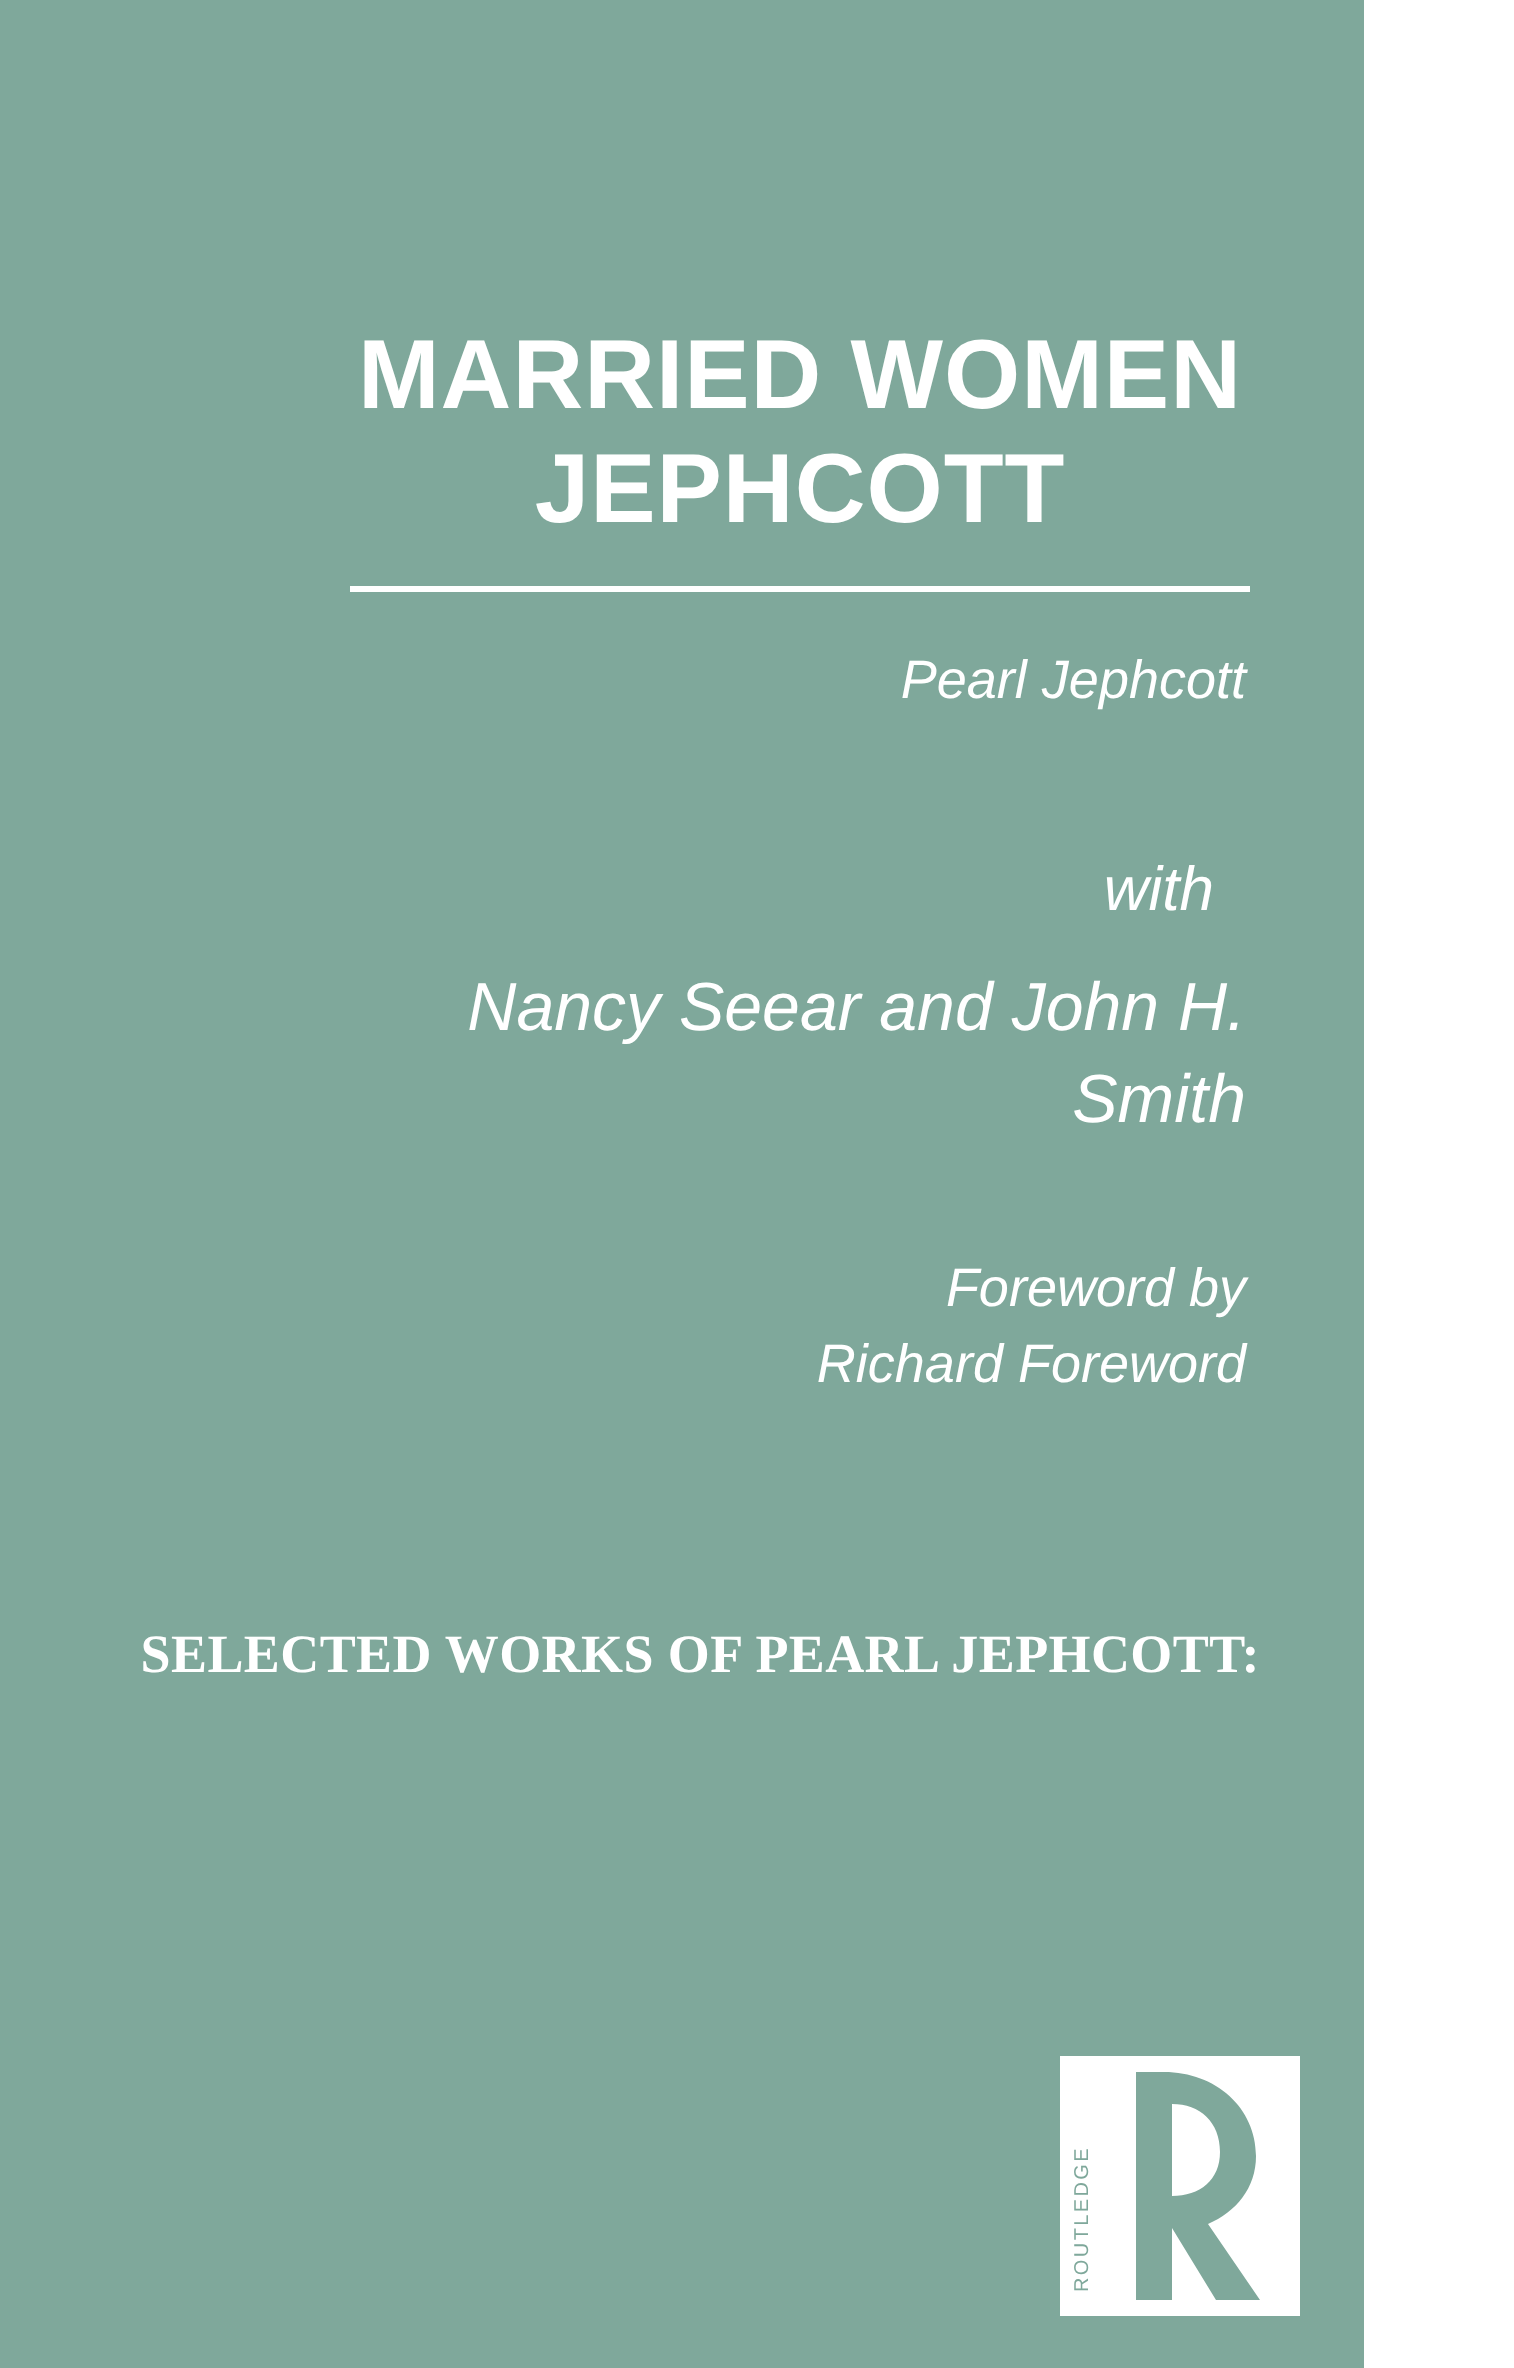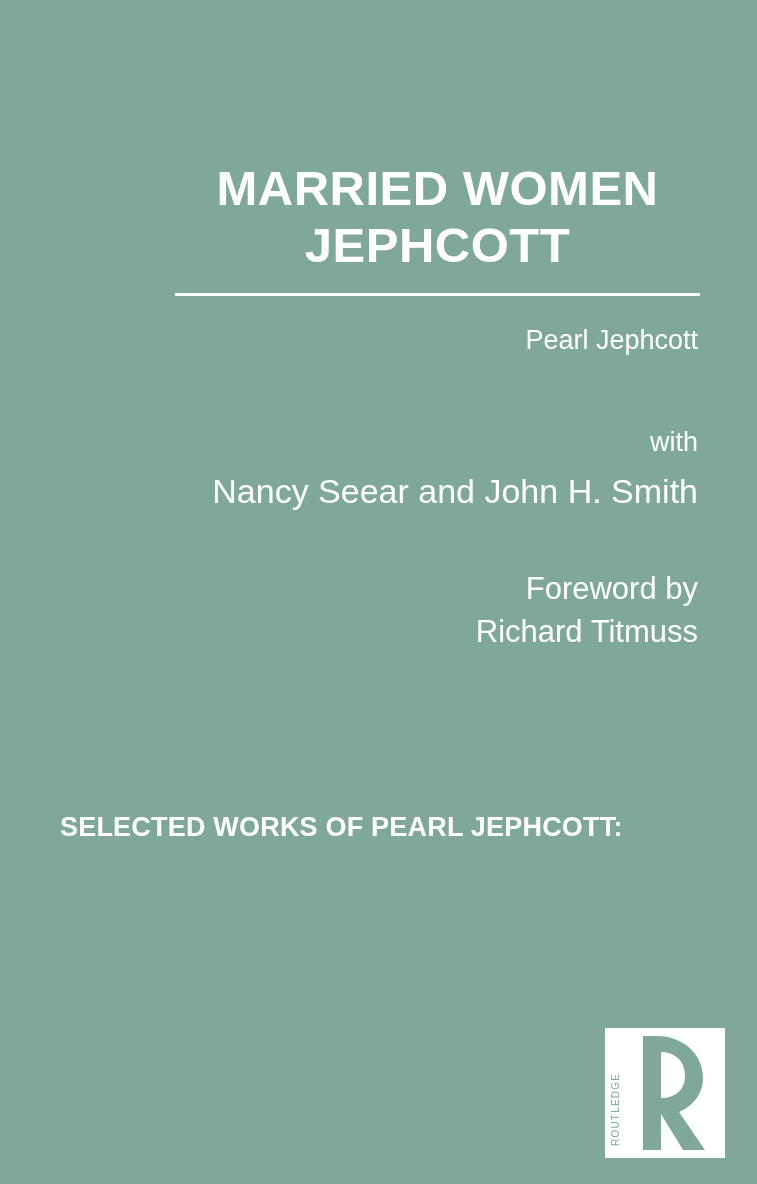--- a/index.html
+++ b/index.html
@@ -8,21 +8,21 @@
   }
   body {
     width: 757px;
     height: 1184px;
     background: #ffffff;
     font-family: "Liberation Sans", sans-serif;
     overflow: hidden;
   }
   .cover {
     position: relative;
-    width: 757px;
+    width: 682px;
     height: 1184px;
     background: #7fa89b;
     box-sizing: border-box;
     overflow: hidden;
   }
   .title-block {
     position: absolute;
     left: 175px;
     right: 57px;
     top: 160px;
@@ -42,58 +42,60 @@
     height: 3px;
     background: #ffffff;
     width: 100%;
   }
   .author-block {
     position: absolute;
     left: 175px;
     right: 57px;
     top: 322px;
     text-align: right;
+    font-style: italic;
   }
   .author-name {
     color: #ffffff;
     font-size: 27px;
     line-height: 1.35;
     margin: 0;
     padding-right: 2px;
   }
   .with-line {
     color: #ffffff;
-    font-size: 27px;
+    font-size: 31px;
     line-height: 1.35;
-    margin: 0;
+    margin: 16px;
     margin-top: 66px;
     padding-right: 2px;
   }
   .coauthors {
     color: #ffffff;
     font-size: 34px;
     line-height: 1.35;
     margin: 0;
     margin-top: 8px;
     padding-right: 2px;
   }
   .foreword {
     color: #ffffff;
-    font-size: 31px;
+    font-size: 27px;
     line-height: 1.4;
     margin: 0;
     margin-top: 52px;
     padding-right: 2px;
   }
   .series-block {
     position: absolute;
     left: 60px;
     right: 52px;
     top: 808px;
-    text-align: left;
+    text-align: right;
+    font-family: Liberation Serif, serif;
   }
   .series-line {
     color: #ffffff;
     font-size: 27px;
     font-weight: bold;
     line-height: 1.42;
     margin: 0;
     letter-spacing: 0.2px;
   }
   .logo {
@@ -119,21 +121,21 @@
     </h1>
     <div class="title-rule"></div>
   </div>
 
   <div class="author-block">
     <p class="author-name">Pearl Jephcott</p>
     <p class="with-line">with</p>
     <p class="coauthors">Nancy Seear and John H. Smith</p>
     <p class="foreword">
       <span>Foreword by</span><br>
-      <span>Richard Titmuss</span>
+      <span>Richard Foreword</span>
     </p>
   </div>
 
   <div class="series-block">
     <p class="series-line">SELECTED WORKS OF PEARL JEPHCOTT:</p>
   </div>
 
   <div class="logo">
     <svg width="120" height="130" viewBox="0 0 120 130" xmlns="http://www.w3.org/2000/svg">
       <rect x="0" y="0" width="120" height="130" fill="#ffffff"></rect>

